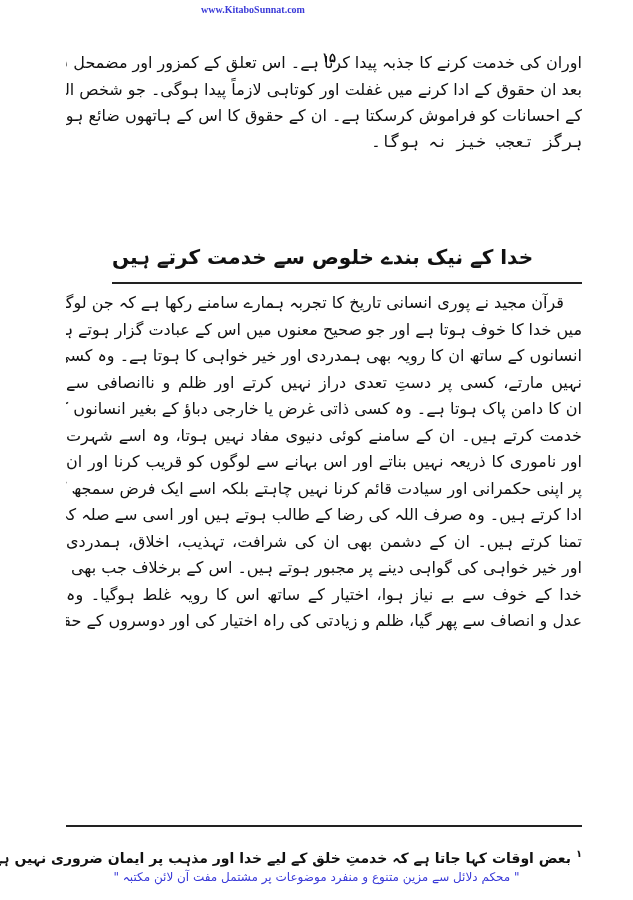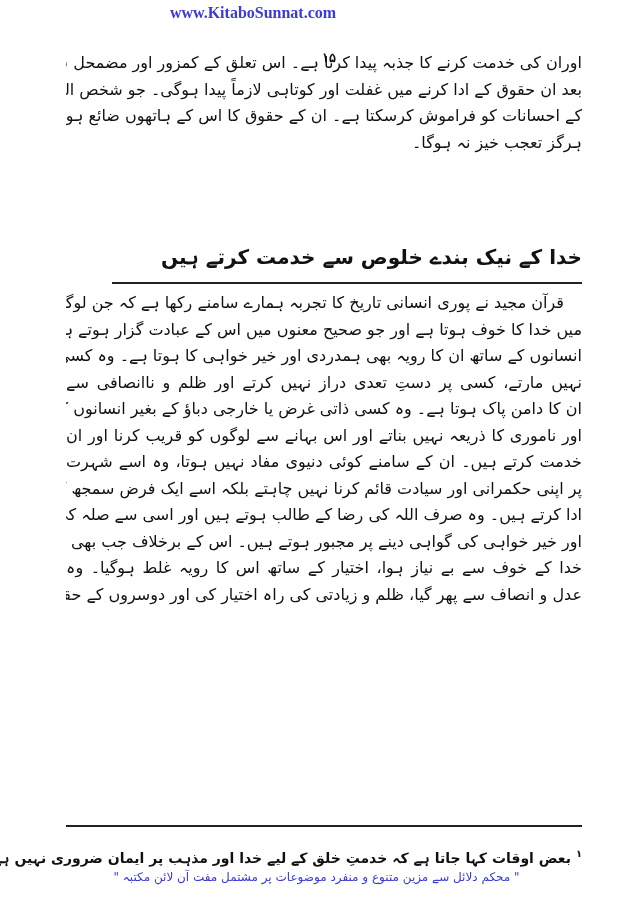--- a/index.html
+++ b/index.html
@@ -1,30 +1,30 @@
 <!DOCTYPE html>
 <html><head>
 <meta charset="utf-8">
 <style>
   html, body { margin: 0; padding: 0; background: #ffffff; }
   body { width: 633px; height: 900px; position: relative; overflow: hidden;
          font-family: "DejaVu Sans", sans-serif; color: #111; }
   .site-url { position: absolute; top: 4px; left: 0; width: 506px; text-align: center;
-              font-family: "Liberation Serif", serif; font-weight: bold; font-size: 16px; color: #3a3ad8; }
+              font-family: "Liberation Serif", serif; font-weight: bold; font-size: 10px; color: #3a3ad8; }
   .page-num { position: absolute; top: 50px; left: 322px; font-family: "Liberation Sans", sans-serif;
               font-weight: bold; font-size: 13px; color: #111; }
   .body { position: absolute; left: 66px; width: 516px; direction: rtl; text-align: justify; }
   .line { height: 26.5px; line-height: 26.5px; font-size: 16px; white-space: nowrap; overflow: hidden;
           text-align: justify; text-align-last: justify; direction: rtl; }
-  .line.last { text-align-last: right; }
+  .line.last { text-align-last: right; font-family: Liberation Mono, monospace; }
   .line.indent { padding-right: 18px; }
   .p1 { top: 50px; }
   .p2 { top: 290px; }
   .heading { position: absolute; top: 242px; left: 112px; width: 470px; direction: rtl;
-             font-size: 20px; font-weight: bold; text-align: right; line-height: 30px; }
+             font-size: 20px; font-weight: bold; text-align: left; line-height: 30px; }
   .heading-rule { position: absolute; top: 282px; left: 112px; width: 470px; height: 2px; background: #222; }
   .foot-rule { position: absolute; top: 825px; left: 66px; width: 516px; height: 2px; background: #222; }
   .footnote { position: absolute; top: 842px; left: 66px; width: 516px; direction: rtl;
               text-align: right; font-size: 14px; font-weight: bold; line-height: 24px; white-space: nowrap; }
   .promo { position: absolute; top: 870px; left: 0; width: 633px; text-align: center; direction: rtl;
            font-size: 12px; color: #3a3ad8; }
   .sup { font-size: 10px; vertical-align: super; }
 </style>
 </head>
 <body>
@@ -41,24 +41,25 @@
 
 <div class="heading">خدا کے نیک بندے خلوص سے خدمت کرتے ہیں</div>
 <div class="heading-rule"></div>
 
 <div class="body p2">
   <div class="line indent">قرآن مجید نے پوری انسانی تاریخ کا تجربہ ہمارے سامنے رکھا ہے کہ جن لوگوں</div>
   <div class="line">میں خدا کا خوف ہوتا ہے اور جو صحیح معنوں میں اس کے عبادت گزار ہوتے ہیں،</div>
   <div class="line">انسانوں کے ساتھ ان کا رویہ بھی ہمدردی اور خیر خواہی کا ہوتا ہے۔ وہ کسی کا حق</div>
   <div class="line">نہیں مارتے، کسی پر دستِ تعدی دراز نہیں کرتے اور ظلم و ناانصافی سے</div>
   <div class="line">ان کا دامن پاک ہوتا ہے۔ وہ کسی ذاتی غرض یا خارجی دباؤ کے بغیر انسانوں کی</div>
+  <div class="line">خدمت کرتے ہیں۔ ان کے سامنے کوئی دنیوی مفاد نہیں ہوتا، وہ اسے شہرت</div>
   <div class="line">اور ناموری کا ذریعہ نہیں بناتے اور اس بہانے سے لوگوں کو قریب کرنا اور ان</div>
-  <div class="line">خدمت کرتے ہیں۔ ان کے سامنے کوئی دنیوی مفاد نہیں ہوتا، وہ اسے شہرت</div>
   <div class="line">پر اپنی حکمرانی اور سیادت قائم کرنا نہیں چاہتے بلکہ اسے ایک فرض سمجھ کر</div>
   <div class="line">ادا کرتے ہیں۔ وہ صرف اللہ کی رضا کے طالب ہوتے ہیں اور اسی سے صلہ کی</div>
+  <div class="line">تمنا کرتے ہیں۔ ان کے دشمن بھی ان کی شرافت، تہذیب، اخلاق، ہمدردی</div>
   <div class="line">اور خیر خواہی کی گواہی دینے پر مجبور ہوتے ہیں۔ اس کے برخلاف جب بھی انسان</div>
   <div class="line">خدا کے خوف سے بے نیاز ہوا، اختیار کے ساتھ اس کا رویہ غلط ہوگیا۔ وہ</div>
   <div class="line">عدل و انصاف سے پھر گیا، ظلم و زیادتی کی راہ اختیار کی اور دوسروں کے حقوق</div>
 </div>
 
 <div class="foot-rule"></div>
 <div class="footnote"><span class="sup">۱</span> <span>بعض اوقات کہا جاتا ہے کہ خدمتِ خلق کے لیے خدا اور مذہب پر ایمان ضروری نہیں ہے۔</span></div>
 
 <div class="promo">" محکم دلائل سے مزین متنوع و منفرد موضوعات پر مشتمل مفت آن لائن مکتبہ "</div>
 

